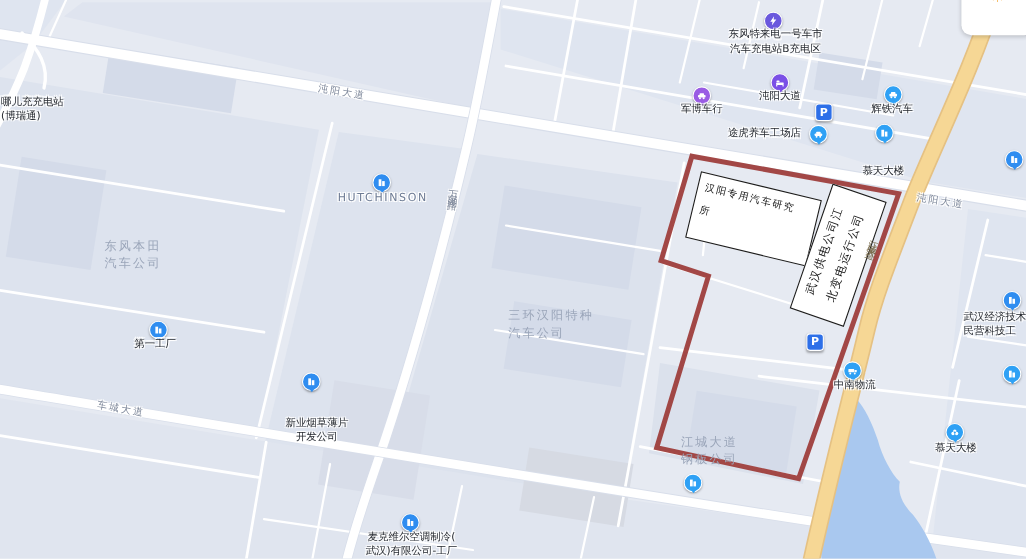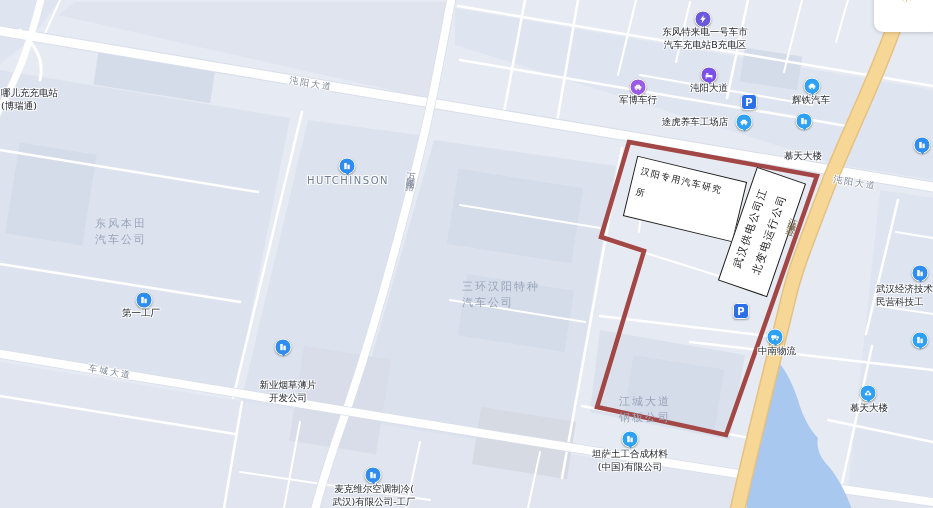--- a/index.html
+++ b/index.html
@@ -305,24 +305,20 @@
   <div class="plabel halo" style="left:709px;top:82px;">沌阳大道</div>
   <div class="plabel halo" style="left:811px;top:94px;">辉铁汽车</div>
   <div class="plabel halo" style="left:695px;top:116px;">途虎养车工场店</div>
   <div class="plabel halo" style="left:803px;top:130px;margin-top:20px;">慕天大楼</div>
   <div class="plabel halo" style="left:348px;top:174px;color:#6d7b94;font-size:10px;letter-spacing:1.5px;">HUTCHINSON</div>
   <div class="plabel halo" style="left:141px;top:307px;">第一工厂</div>
   <div class="plabel halo" style="left:288px;top:355px;margin-top:24px;">
     <span class="ln">新业烟草薄片</span>
     <span class="ln">开发公司</span>
   </div>
-  <div class="plabel halo" style="left:630px;top:448px;">
-    <span class="ln">坦萨土工合成材料</span>
-    <span class="ln">(中国)有限公司</span>
-  </div>
   <div class="plabel halo" style="left:374px;top:483px;">
     <span class="ln">麦克维尔空调制冷(</span>
     <span class="ln">武汉)有限公司-工厂</span>
   </div>
   <div class="plabel halo" style="left:777px;top:345px;">中南物流</div>
   <div class="plabel halo" style="left:876px;top:283px;transform:none;text-align:left;">
     <span class="ln">武汉经济技术开</span>
     <span class="ln">民营科技工</span>
   </div>
   <div class="plabel halo" style="left:912px;top:347px;transform:none;text-align:center;padding-left:37px;">美丰</div>

